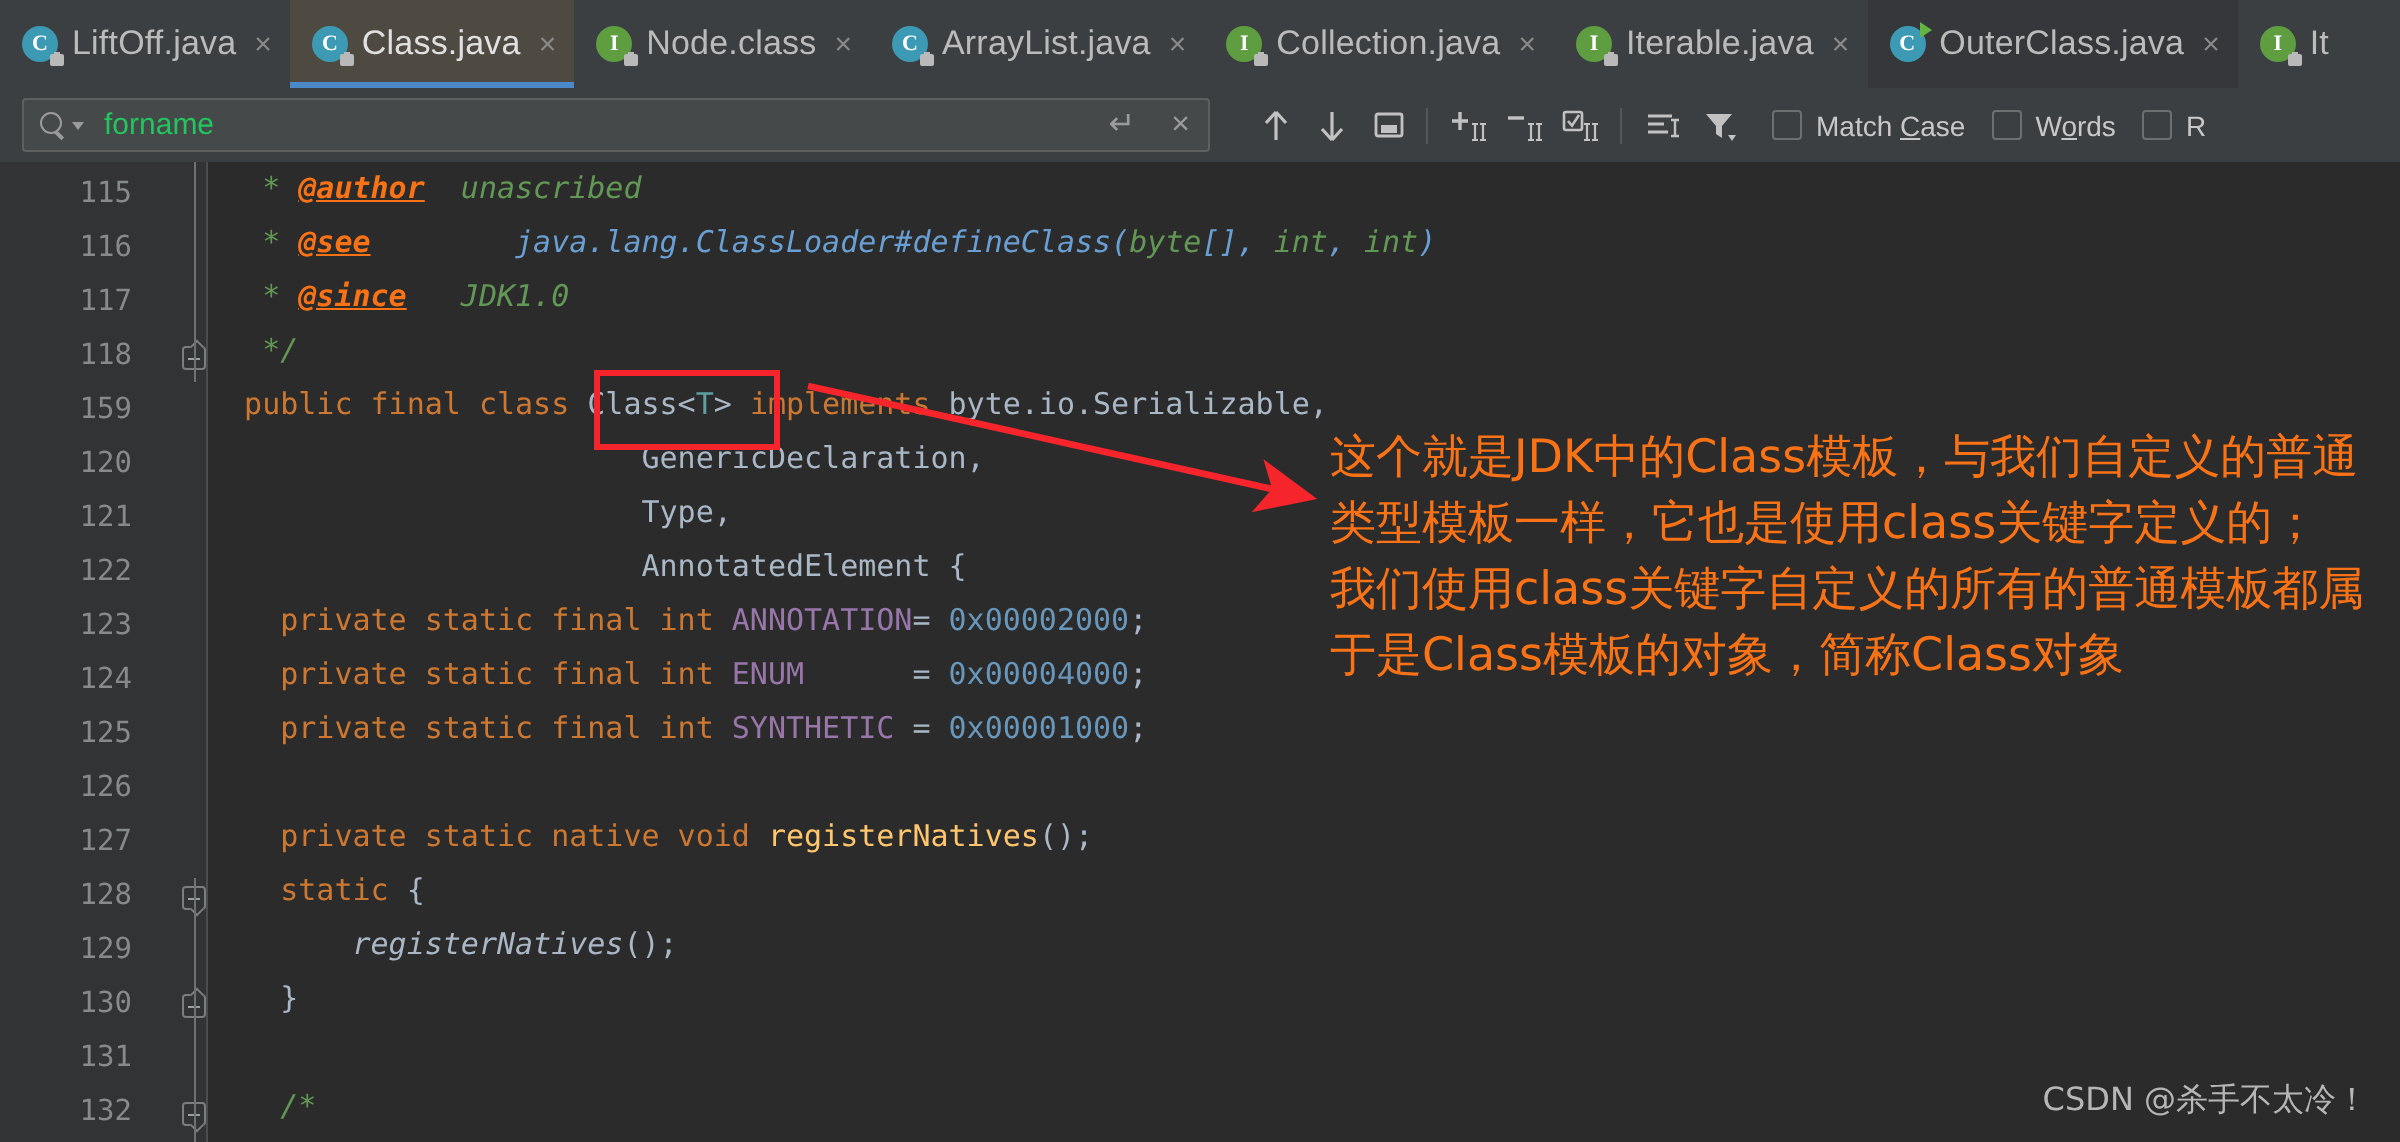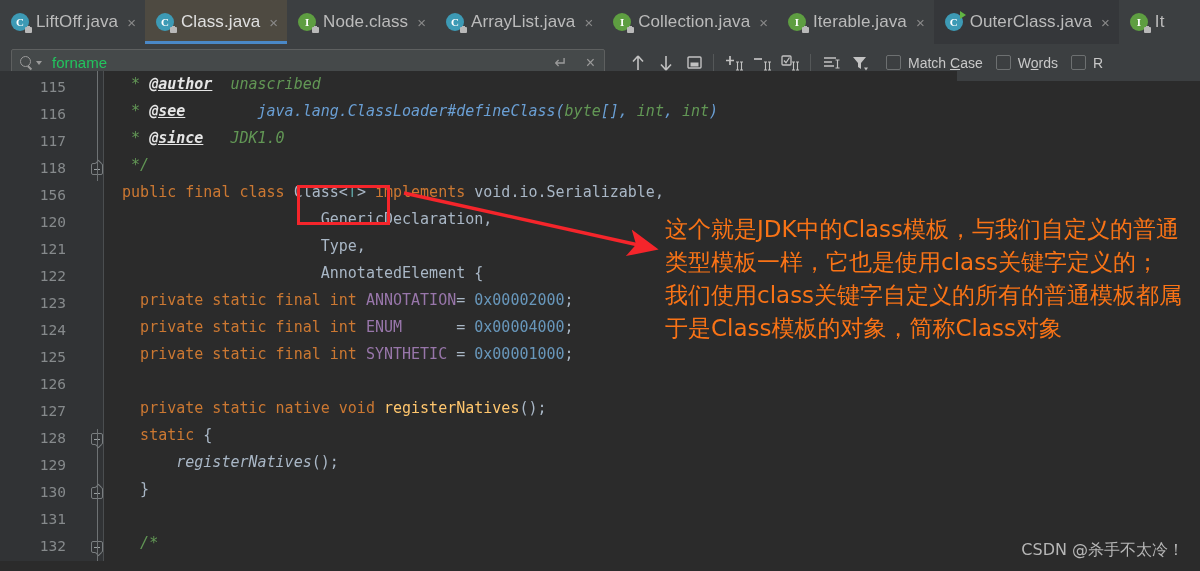--- a/index.html
+++ b/index.html
@@ -188,21 +188,21 @@
   .chk-label {
     font-size: 14px;
     color: #c8c8c8;
     white-space: nowrap;
   }
   .chk-label u { text-decoration: underline; }
 
   
   #editor {
     position: absolute;
-    left: 0; top: 71px;
+    left: 0; top: 81px;
     width: 957px; height: 490px;
     background: #2b2b2b;
     overflow: hidden;
   }
   #gutter {
     position: absolute;
     left: 0; top: 0;
     width: 104px; height: 490px;
     background: #313335;
   }
@@ -273,21 +273,21 @@
   }
   .cline {
     position: absolute;
     left: 0;
     height: 27px;
     line-height: 27px;
     white-space: pre;
   }
   .k   { color: #cc7832; }            
   .cm  { color: #629755; font-style: italic; }   
-  .tagd{ color: #e5e5e5; font-style: italic; text-decoration: underline; font-weight: bold; text-align: center; }
+  .tagd{ color: #f97316; font-style: italic; text-decoration: underline; font-weight: bold; text-align: center; }
   .lnk { color: #6a9fd4; font-style: italic; }   
   .typ { color: #a9b7c6; }
   .gen { color: #5d9e9e; }
   .num { color: #6897bb; }
   .stc { color: #9876aa; }   
   .mth { color: #ffc66d; }
   .mthi{ color: #a9b7c6; font-style: italic; }
   .op  { color: #a9b7c6; }
 
   
@@ -449,21 +449,21 @@
     </div>
   </div>
 
   <div id="editor">
     <div id="gutter">
         <div class="lnum" style="top: 3px;">115</div>
         <div class="lnum" style="top: 30px;">116</div>
         <div class="lnum" style="top: 57px;">117</div>
         <div class="lnum" style="top: 84px;">118</div>
         <div class="fold close" style="top: 92px;"></div>
-        <div class="lnum" style="top: 111px;">156</div>
+        <div class="lnum" style="top: 111px;">159</div>
         <div class="lnum" style="top: 138px;">120</div>
         <div class="lnum" style="top: 165px;">121</div>
         <div class="lnum" style="top: 192px;">122</div>
         <div class="lnum" style="top: 219px;">123</div>
         <div class="lnum" style="top: 246px;">124</div>
         <div class="lnum" style="top: 273px;">125</div>
         <div class="lnum" style="top: 300px;">126</div>
         <div class="lnum" style="top: 327px;">127</div>
         <div class="lnum" style="top: 354px;">128</div>
         <div class="fold open" style="top: 362px;"></div>
@@ -476,21 +476,21 @@
         <div class="foldline" style="top: 0px; height: 110px;"></div>
         <div class="foldline" style="top: 358px; height: 105px;"></div>
         <div class="foldline" style="top: 462px; height: 108px;"></div>
       </div>
     <div id="gutter-edge"></div>
     <div id="code">
         <div class="cline" style="top: 0px;"><span class="cm">   * </span><span class="tagd">@author</span><span class="cm">  unascribed</span></div>
         <div class="cline" style="top: 27px;"><span class="cm">   * </span><span class="tagd">@see</span><span class="cm">        </span><span class="lnk">java.lang.ClassLoader#defineClass(</span><span class="cm">byte</span><span class="lnk">[], </span><span class="cm">int</span><span class="lnk">, </span><span class="cm">int</span><span class="lnk">)</span></div>
         <div class="cline" style="top: 54px;"><span class="cm">   * </span><span class="tagd">@since</span><span class="cm">   JDK1.0</span></div>
         <div class="cline" style="top: 81px;"><span class="cm">   */</span></div>
-        <div class="cline" style="top: 108px;"><span class="k">  public final class </span><span class="typ">Class&lt;</span><span class="gen">T</span><span class="typ">&gt; </span><span class="k">implements </span><span class="typ">void.io.Serializable,</span></div>
+        <div class="cline" style="top: 108px;"><span class="k">  public final class </span><span class="typ">Class&lt;</span><span class="gen">T</span><span class="typ">&gt; </span><span class="k">implements </span><span class="typ">byte.io.Serializable,</span></div>
         <div class="cline" style="top: 135px;"><span class="typ">                        GenericDeclaration,</span></div>
         <div class="cline" style="top: 162px;"><span class="typ">                        Type,</span></div>
         <div class="cline" style="top: 189px;"><span class="typ">                        AnnotatedElement {</span></div>
         <div class="cline" style="top: 216px;"><span class="k">    private static final int </span><span class="stc">ANNOTATION</span><span class="op">= </span><span class="num">0x00002000</span><span class="op">;</span></div>
         <div class="cline" style="top: 243px;"><span class="k">    private static final int </span><span class="stc">ENUM</span><span class="op">      = </span><span class="num">0x00004000</span><span class="op">;</span></div>
         <div class="cline" style="top: 270px;"><span class="k">    private static final int </span><span class="stc">SYNTHETIC</span><span class="op"> = </span><span class="num">0x00001000</span><span class="op">;</span></div>
         <div class="cline" style="top: 297px;"></div>
         <div class="cline" style="top: 324px;"><span class="k">    private static native void </span><span class="mth">registerNatives</span><span class="op">();</span></div>
         <div class="cline" style="top: 351px;"><span class="k">    static </span><span class="op">{</span></div>
         <div class="cline" style="top: 378px;"><span class="op">        </span><span class="mthi">registerNatives</span><span class="op">();</span></div>

